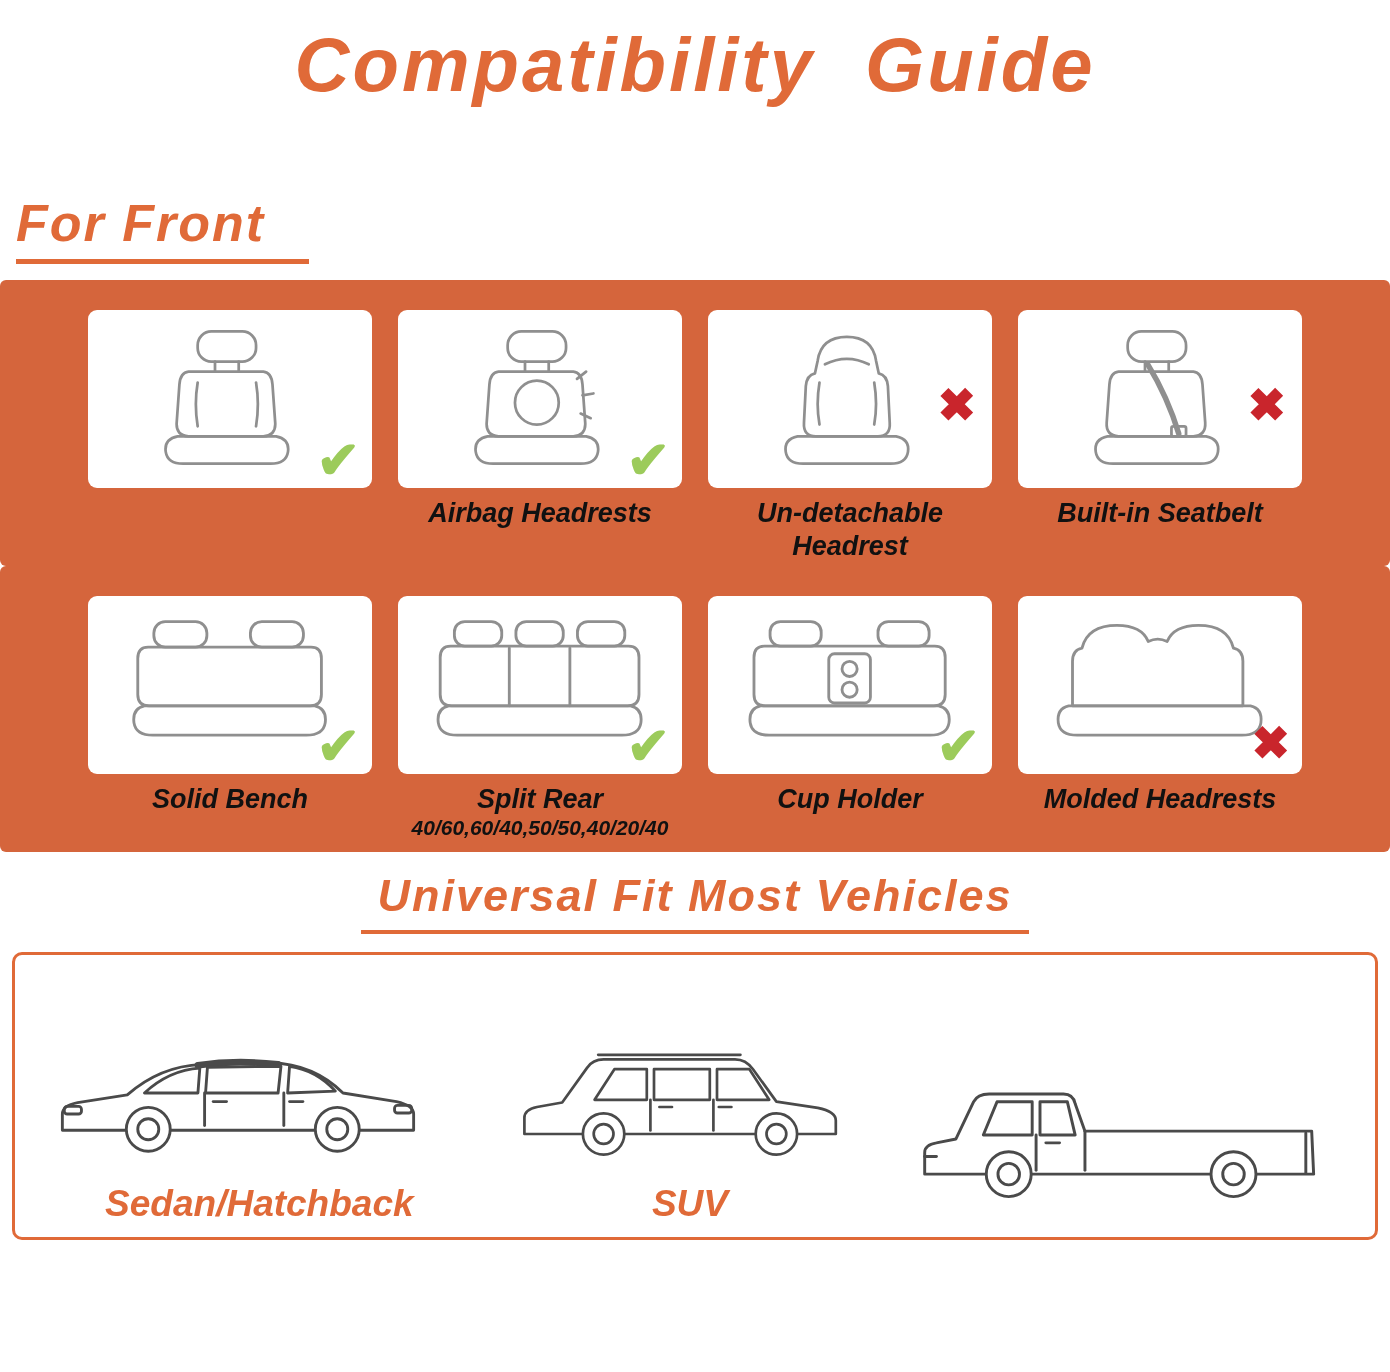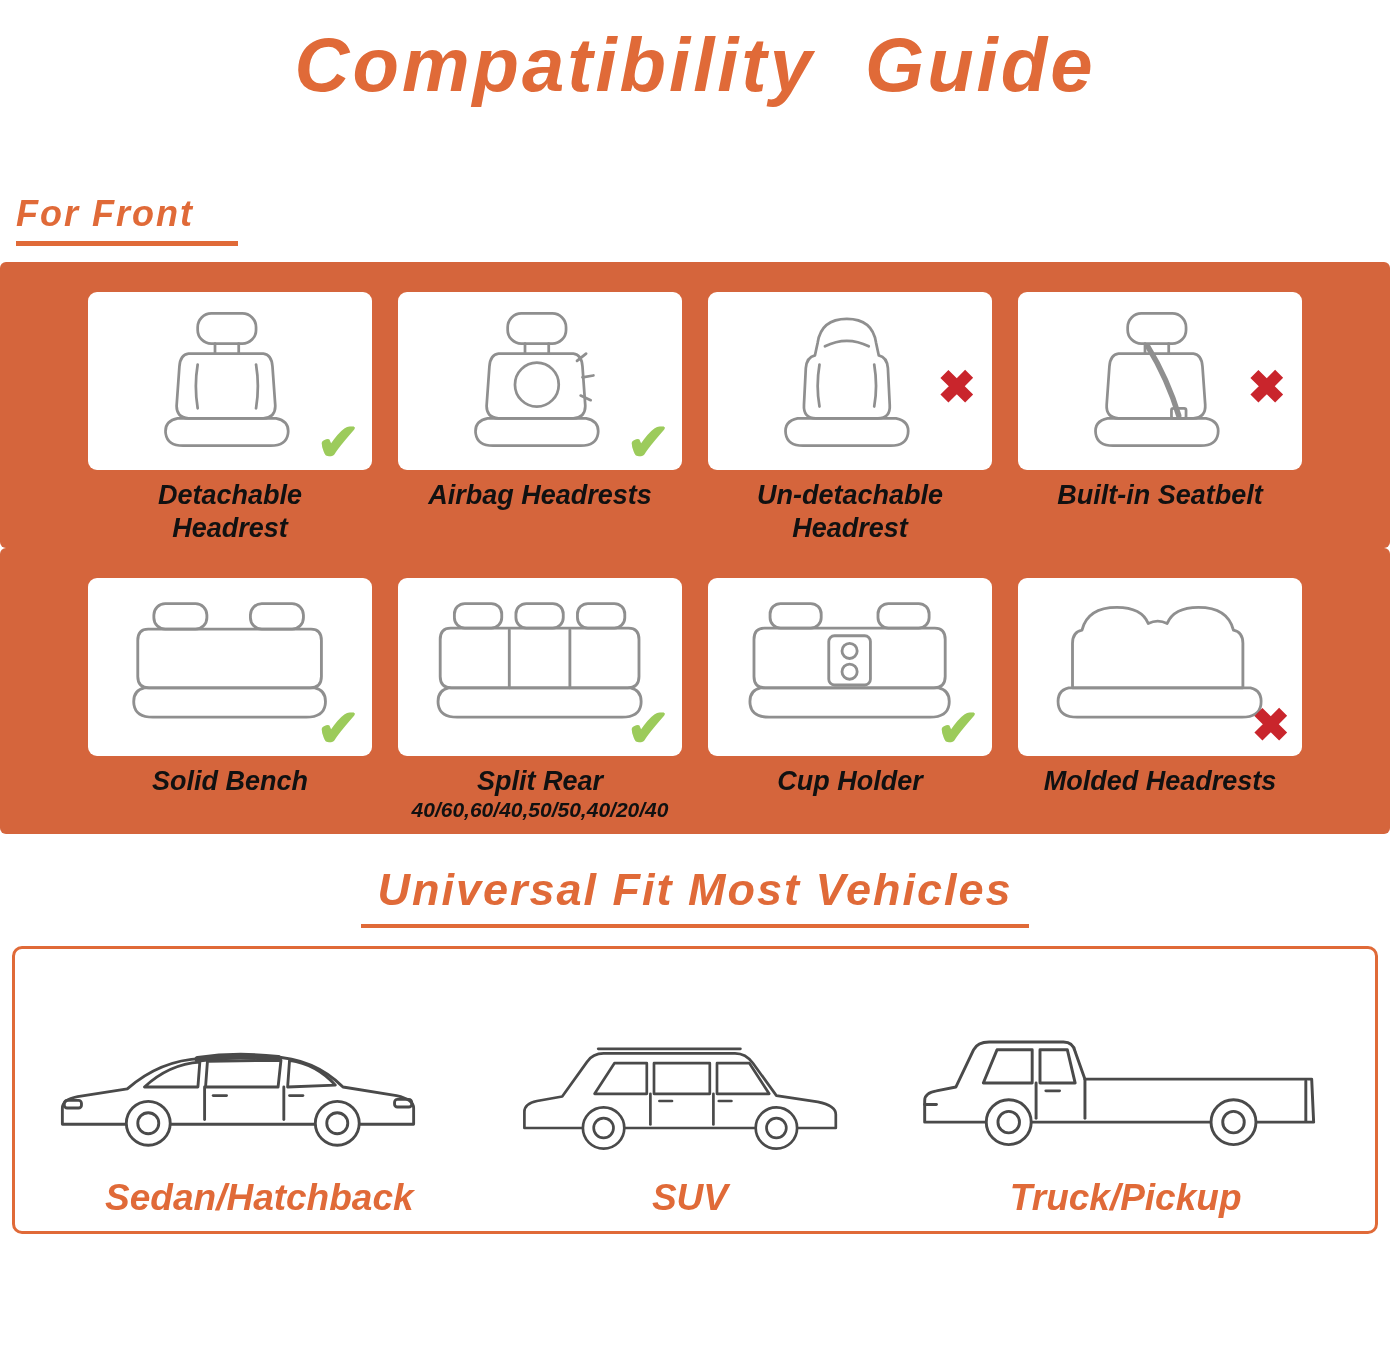--- a/index.html
+++ b/index.html
@@ -2,21 +2,21 @@
 <html style="--accent-orange: #E06A38; --banner-orange: #D5653C; --check-green: #9CCB5B; --cross-red: #C9252C; --label-dark: #111111;"><head>
 <meta charset="utf-8">
 <style>
   * { margin:0; padding:0; box-sizing:border-box; }
   html,body { width:1390px; height:1372px; background:#ffffff; overflow:hidden;
     font-family:"Liberation Sans", sans-serif; font-style:italic; font-weight:bold; }
 
   .title { color:var(--accent-orange,#E06A38); font-size:76px; line-height:1.12;
     text-align:center; padding-top:22px; letter-spacing:3px; word-spacing:26px; }
 
-  .section-heading { display:table; color:var(--accent-orange,#E06A38); font-size:36px;
+  .section-heading { display:table; color:var(--accent-orange,#E06A38); font-size:52px;
     letter-spacing:2px; margin:86px 0 16px 16px; padding:0 44px 6px 0;
     border-bottom:5px solid var(--accent-orange,#E06A38); }
 
   .banner { height:286px; background:var(--banner-orange,#D5653C); border-radius:6px;
     display:flex; justify-content:space-between; padding:30px 84px 0 84px; }
   .banner + .section-heading { margin-top:40px; }
 
   .col { width:292px; display:flex; flex-direction:column; align-items:center; }
   .card { width:284px; height:178px; background:#ffffff; border-radius:9px;
     position:relative; display:flex; align-items:center; justify-content:center; }
@@ -26,21 +26,21 @@
   .mark[data-status="check"] { color:var(--check-green,#9CCB5B); }
   .mark[data-status="cross"] { color:var(--cross-red,#C9252C); font-size:46px; bottom:8px; }
   .mark.mid[data-status="cross"] { bottom:60px; right:16px; }
 
   .card-label { margin-top:9px; color:var(--label-dark,#111111); font-size:27px;
     line-height:1.22; text-align:center; max-width:252px; }
   .card-sublabel { margin-top:0; color:var(--label-dark,#111111); font-size:21px;
     text-align:center; white-space:nowrap; }
 
   .universal-heading { display:table; color:var(--accent-orange,#E06A38); font-size:45px;
-    letter-spacing:2px; margin:30px auto 18px auto; padding:0 16px 8px 16px;
+    letter-spacing:2px; margin:18px auto 18px auto; padding:0 16px 8px 16px;
     border-bottom:4px solid var(--accent-orange,#E06A38); }
 
   .vehicle-box { margin:0 12px; height:288px; border:3px solid var(--accent-orange,#E06A38);
     border-radius:10px; display:flex; justify-content:space-around; align-items:flex-end;
     padding:16px 14px 12px 14px; }
   .vehicle-col { display:flex; flex-direction:column; align-items:center; justify-content:center; }
   .vehicle-label { color:var(--accent-orange,#E06A38); font-size:37px; margin-top:4px; }
 </style>
 </head>
 <body>
@@ -61,21 +61,20 @@
             <line x1="89" y1="39" x2="89" y2="50"></line>
             <line x1="115" y1="39" x2="115" y2="50"></line>
             <path d="M60,50 q-9,1 -10,14 l-3,42 q-1,14 13,15 h82 q14,-1 13,-15 l-3,-42 q-1,-13 -10,-14 z"></path>
             <path d="M70,62 q-4,24 0,48"></path>
             <path d="M134,62 q4,24 0,48"></path>
             <path d="M48,121 q-15,3 -13,17 q2,13 19,13 h96 q17,0 19,-13 q2,-14 -13,-17 z"></path>
           </g>
         </svg>
         <span class="mark" data-status="check">✔</span>
       </div>
-      <div class="card-label">Detachable Headrest</div>
     </div>
 
     <div class="col">
       <div class="card">
         <svg viewBox="0 0 210 160">
           <g fill="none" stroke="#8F8F8F" stroke-width="3" stroke-linecap="round" stroke-linejoin="round">
             <rect x="70" y="6" width="64" height="33" rx="15"></rect>
             <line x1="89" y1="39" x2="89" y2="50"></line>
             <line x1="115" y1="39" x2="115" y2="50"></line>
             <path d="M60,50 q-9,1 -10,14 l-3,42 q-1,14 13,15 h82 q14,-1 13,-15 l-3,-42 q-1,-13 -10,-14 z"></path>
@@ -253,18 +252,17 @@
           <line x1="128" y1="88" x2="128" y2="124"></line>
           <line x1="138" y1="96" x2="152" y2="96"></line>
           <line x1="404" y1="86" x2="404" y2="126"></line>
           <line x1="14" y1="110" x2="26" y2="110"></line>
           <circle cx="100" cy="128" r="23" fill="#ffffff"></circle>
           <circle cx="100" cy="128" r="11"></circle>
           <circle cx="330" cy="128" r="23" fill="#ffffff"></circle>
           <circle cx="330" cy="128" r="11"></circle>
         </g>
       </svg>
-      <div class="vehicle-label">Truck/Pickup</div>
     </div>
 
   </div>
 
 </div>
 
 </body></html>

